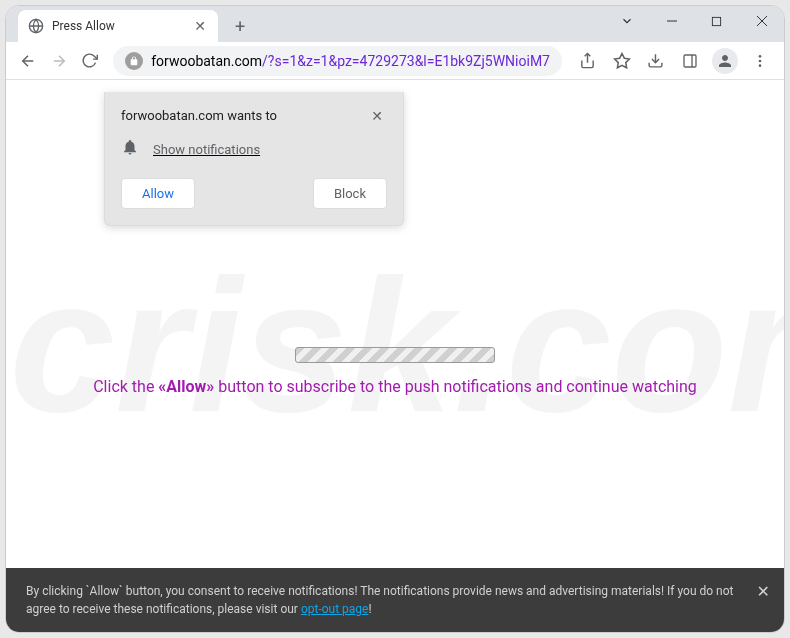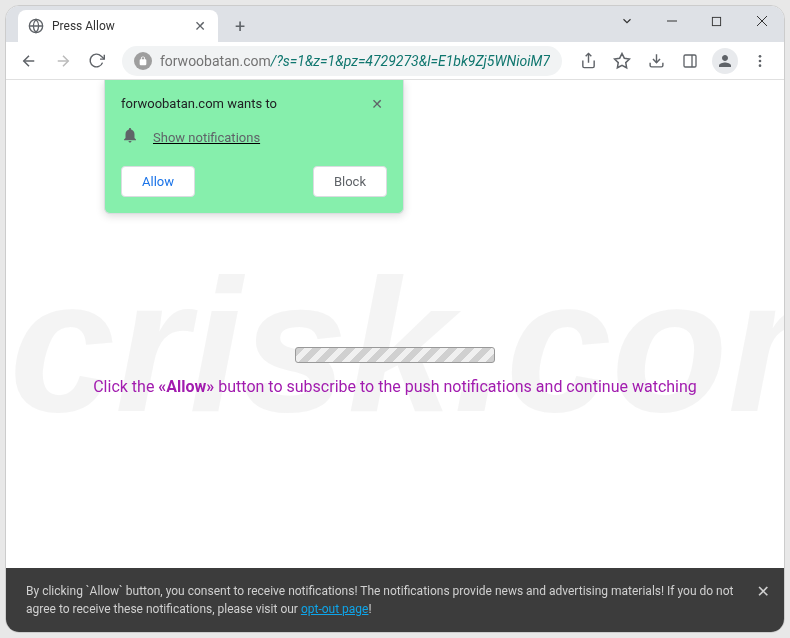--- a/index.html
+++ b/index.html
@@ -117,22 +117,22 @@
       justify-content: center;
     }
     
     .url-text {
       font-size: 14px;
       color: #202124;
       flex: 1;
       white-space: nowrap;
       overflow: hidden;
     }
-    .url-domain { color: #737373; }
-    .url-path { color: #0f766e; font-style: italic; }
+    .url-domain { color: #000000; }
+    .url-path { color: #6d28d9; }
     
     .toolbar-right {
       display: flex;
       align-items: center;
       gap: 2px;
     }
     .toolbar-icon {
       width: 32px; height: 32px;
       display: flex; align-items: center; justify-content: center;
       color: #5f6368;
@@ -163,24 +163,24 @@
       font-style: italic;
       color: rgba(233, 233, 233, 0.5);
       z-index: 0;
       pointer-events: none;
       white-space: nowrap;
       font-family: Arial, sans-serif;
     }
     
     .permission-popup {
       position: absolute;
-      top: 0;
+      top: 12px;
       left: 98px;
       width: 300px;
-      background: #86efac;
+      background: #e5e5e5;
       border: 1px solid #dadce0;
       border-top: none;
       border-radius: 0 0 6px 6px;
       box-shadow: 0 2px 8px rgba(0,0,0,0.15);
       padding: 16px;
       z-index: 10;
     }
     
     .popup-header {
       display: flex;

